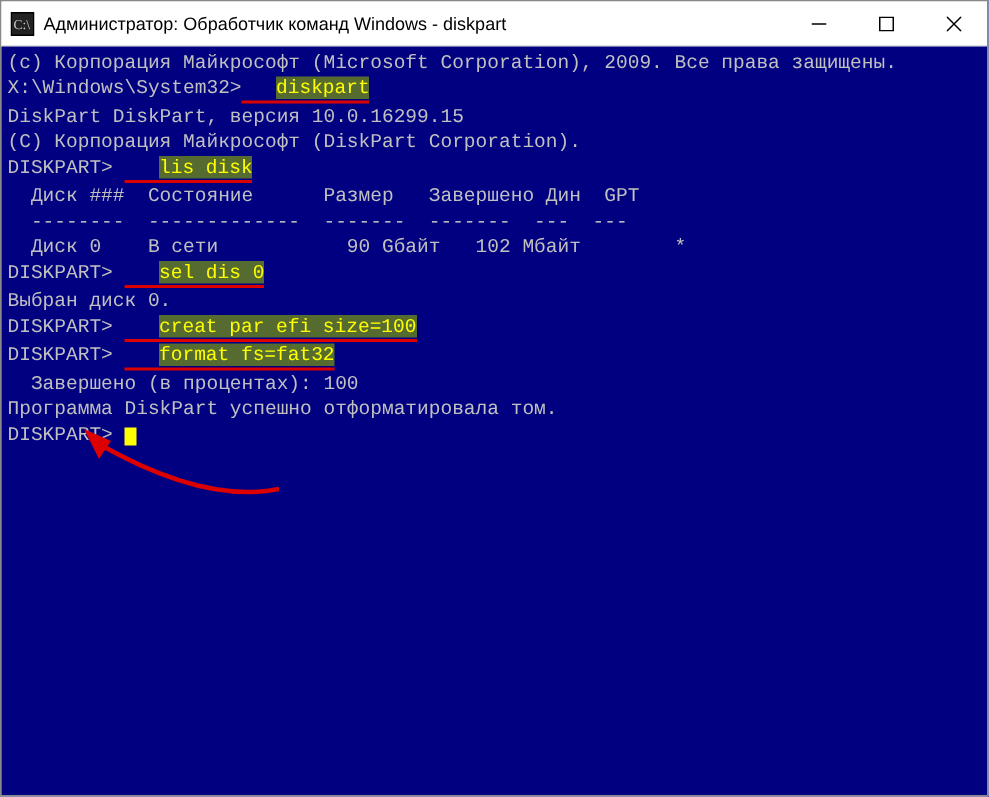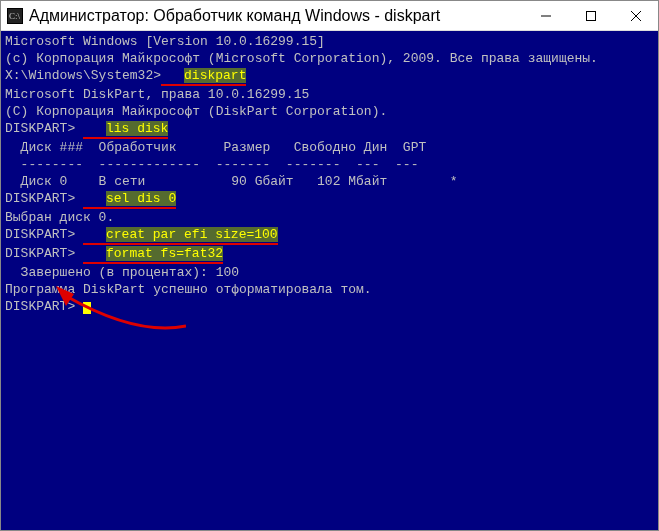--- a/index.html
+++ b/index.html
@@ -29,21 +29,21 @@
   .title-icon {
     width: 16px;
     height: 16px;
     margin: 0 6px;
     display: inline-flex;
     align-items: center;
     justify-content: center;
   }
   .title-text {
     flex: 1;
-    font-size: 16px;
+    font-size: 12px;
     color: #000;
     white-space: nowrap;
     overflow: hidden;
   }
   .win-btns { display: flex; }
   .win-btn {
     width: 45px;
     height: 30px;
     display: flex;
     align-items: center;
@@ -111,32 +111,31 @@
       <div class="win-btn close">
         <svg width="10" height="10" viewBox="0 0 10 10">
             <line x1="0" y1="0" x2="10" y2="10" stroke="#000" stroke-width="1"></line>
             <line x1="10" y1="0" x2="0" y2="10" stroke="#000" stroke-width="1"></line>
           </svg>
       </div>
     </div>
   </div>
 
   <div class="terminal">
-    <div class="line">Microsoft Windows [Version 10.0.16299.15]</div>
     <div class="line">(c) Корпорация Майкрософт (Microsoft Corporation), 2009. Все права защищены.</div>
     <div class="line"></div>
     <div class="line"><span>X:\Windows\System32&gt;</span><span class="underline"><span class="hl">diskpart</span></span></div>
     <div class="line"></div>
-    <div class="line">Microsoft DiskPart, права 10.0.16299.15</div>
+    <div class="line">DiskPart DiskPart, версия 10.0.16299.15</div>
     <div class="line"></div>
     <div class="line">(C) Корпорация Майкрософт (DiskPart Corporation).</div>
     <div class="line"></div>
     <div class="line"><span>DISKPART&gt; </span><span class="underline"><span class="hl">lis disk</span></span></div>
     <div class="line"></div>
-    <div class="line">  Диск ###  Обработчик      Размер   Свободно Дин  GPT</div>
+    <div class="line">  Диск ###  Состояние      Размер   Завершено Дин  GPT</div>
     <div class="line">  --------  -------------  -------  -------  ---  ---</div>
     <div class="line">  Диск 0    В сети           90 Gбайт   102 Mбайт        *</div>
     <div class="line"></div>
     <div class="line"><span>DISKPART&gt; </span><span class="underline"><span class="hl">sel dis 0</span></span></div>
     <div class="line"></div>
     <div class="line">Выбран диск 0.</div>
     <div class="line"></div>
     <div class="line"><span>DISKPART&gt; </span><span class="underline"><span class="hl">creat par efi size=100</span></span></div>
     <div class="line"></div>
     <div class="line"></div>

